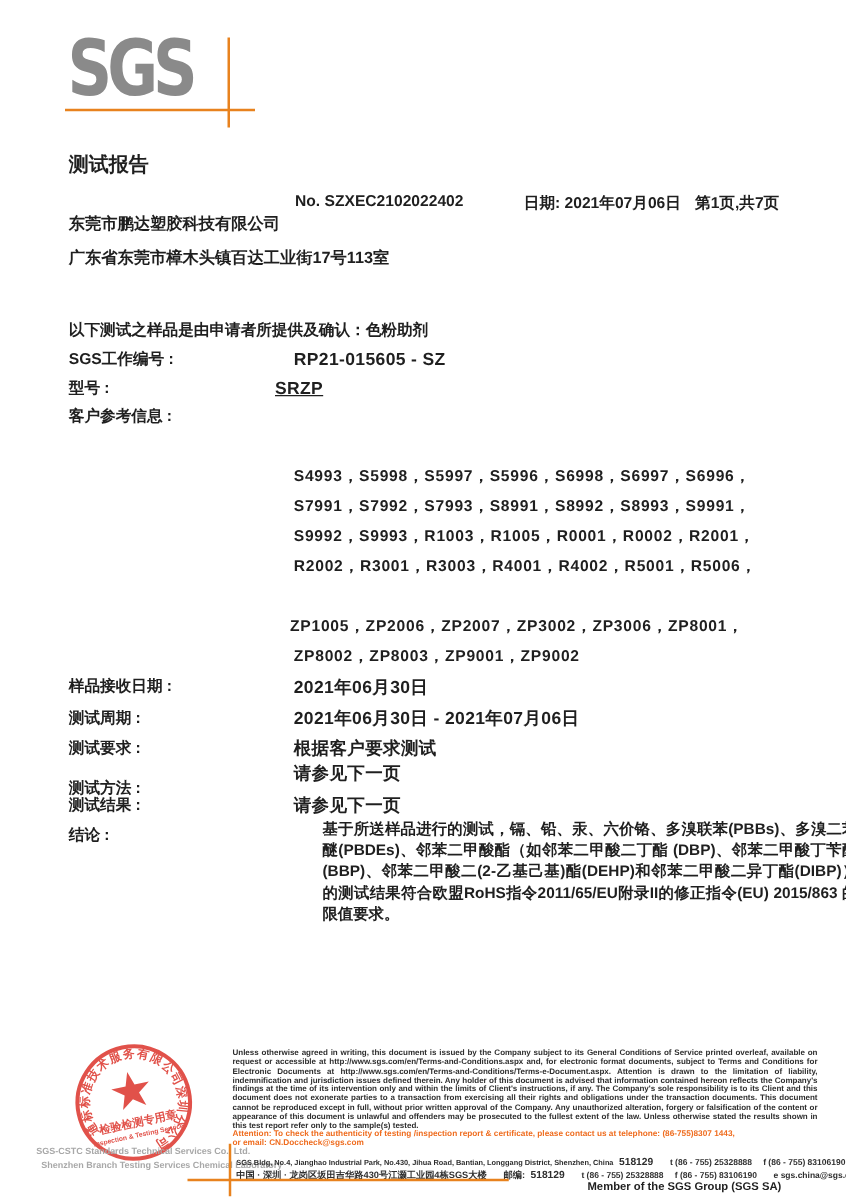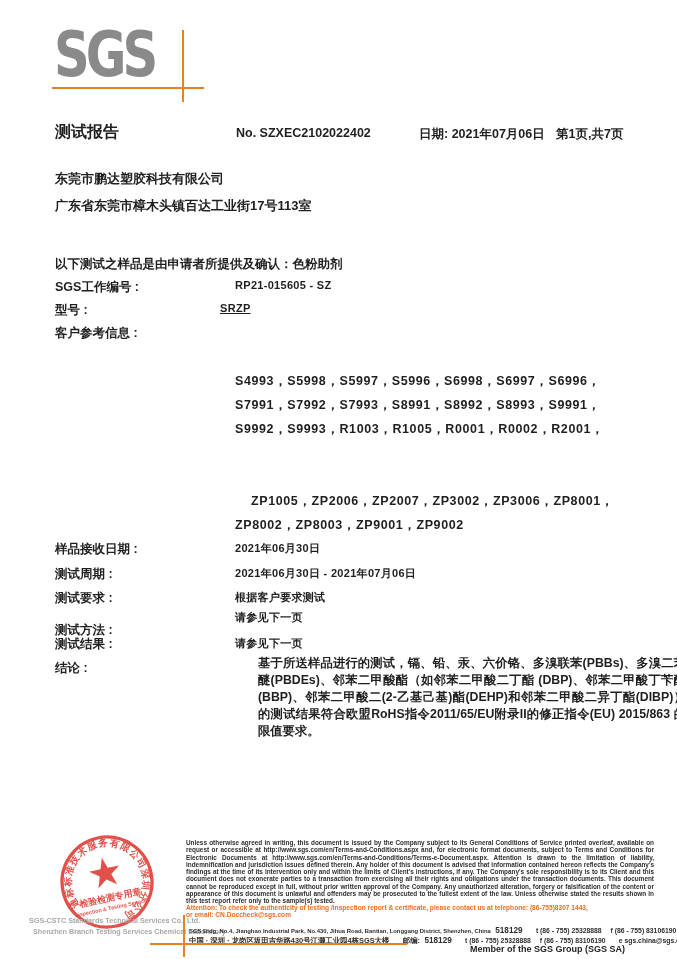--- a/index.html
+++ b/index.html
@@ -6,25 +6,25 @@
   body{font-family:"Liberation Sans","DejaVu Sans",sans-serif;color:#1f1f1f;}
   .page{position:relative;width:677px;height:959px;background:#fff;overflow:hidden;}
   .abs{position:absolute;}
   
   .logo-text{font-family:"DejaVu Sans","Liberation Sans",sans-serif;font-weight:900;
     font-size:62px;line-height:58px;color:#8a8a8a;letter-spacing:-5px;transform:scaleX(.80);transform-origin:left top;}
   .orange-hline{background:#e8821e;height:2px;}
   .orange-vline{background:#e8821e;width:2px;}
   
   .title{font-size:16px;font-weight:700;}
-  .hmeta{font-size:12.5px;font-weight:700;}
+  .hmeta{font-size:12.5px;font-weight:700;margin-top:28px;}
   
   .t13{font-size:13px;font-weight:600;}
   .lbl{font-size:12.5px;font-weight:600;}
-  .val{font-size:11px;font-weight:600;letter-spacing:.3px;}
+  .val{font-size:14px;font-weight:600;letter-spacing:.3px;}
   .codes{font-size:12.5px;font-weight:600;letter-spacing:.6px;white-space:nowrap;}
   .para{font-size:12.3px;font-weight:600;line-height:17px;width:428px;text-align:justify;margin-left:23px;}
   
   .disclaimer{font-size:6.4px;line-height:7.3px;width:468px;text-align:justify;color:#2e2e2e;font-weight:600;}
   .attention{font-size:6.6px;line-height:7.3px;width:468px;color:#ef6c1e;font-weight:700;}
   .addr-row{white-space:nowrap;color:#2e2e2e;}
   .addr-small{font-size:5.9px;font-weight:600;}
   .addr-cn{font-size:7.4px;font-weight:600;}
   .postal{font-size:8.2px;font-weight:600;}
   .contact{font-size:6.8px;font-weight:600;}
@@ -53,21 +53,22 @@
   <div class="abs lbl" style="left:55px;top:279px;">SGS工作编号 :</div>
   <div class="abs val" style="left:235px;top:279px;">RP21-015605 - SZ</div>
 
   <div class="abs lbl" style="left:55px;top:302px;">型号 :</div>
   <div class="abs val" style="left:220px;top:302px;text-decoration:underline;">SRZP</div>
 
   <div class="abs lbl" style="left:55px;top:325px;">客户参考信息 :</div>
   <div class="abs codes" style="left:235px;top:373px;">S4993，S5998，S5997，S5996，S6998，S6997，S6996，</div>
   <div class="abs codes" style="left:235px;top:397px;">S7991，S7992，S7993，S8991，S8992，S8993，S9991，</div>
   <div class="abs codes" style="left:235px;top:421px;">S9992，S9993，R1003，R1005，R0001，R0002，R2001，</div>
-  <div class="abs codes" style="left:251px;top:493px;">ZP1005，ZP2006，ZP2007，ZP3002，ZP3006，ZP8001，</div>
+  <div class="abs codes" style="left:235px;top:445px;">R2002，R3001，R3003，R4001，R4002，R5001，R5006，</div>
+  <div class="abs codes" style="left:232px;top:493px;">ZP1005，ZP2006，ZP2007，ZP3002，ZP3006，ZP8001，</div>
   <div class="abs codes" style="left:235px;top:517px;">ZP8002，ZP8003，ZP9001，ZP9002</div>
 
   <div class="abs lbl" style="left:55px;top:541px;">样品接收日期 :</div>
   <div class="abs val" style="left:235px;top:541px;">2021年06月30日</div>
 
   <div class="abs lbl" style="left:55px;top:566px;">测试周期 :</div>
   <div class="abs val" style="left:235px;top:566px;">2021年06月30日 - 2021年07月06日</div>
 
   <div class="abs lbl" style="left:55px;top:590px;">测试要求 :</div>
   <div class="abs val" style="left:235px;top:590px;">根据客户要求测试</div>

